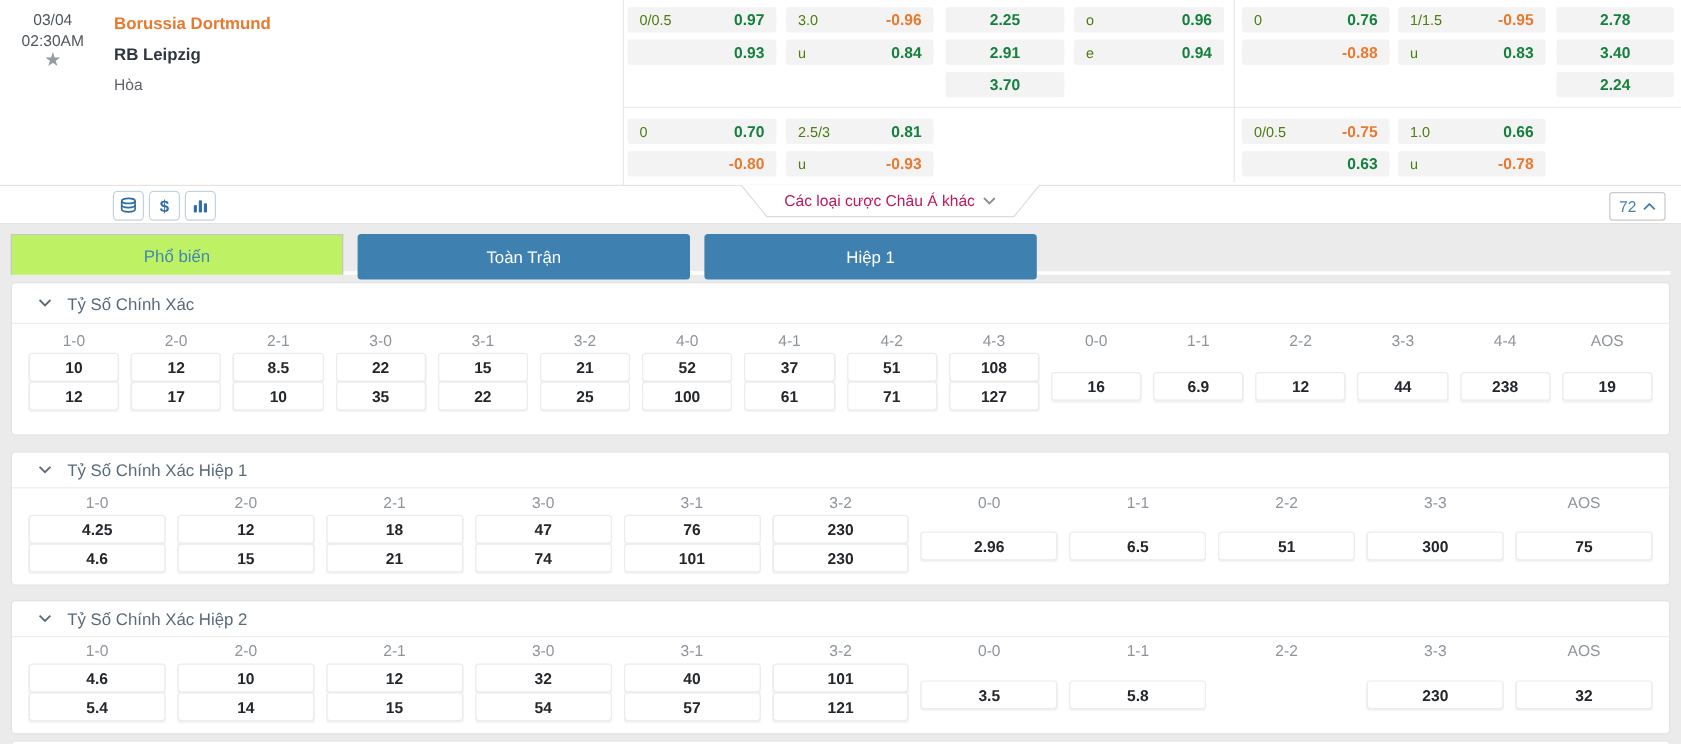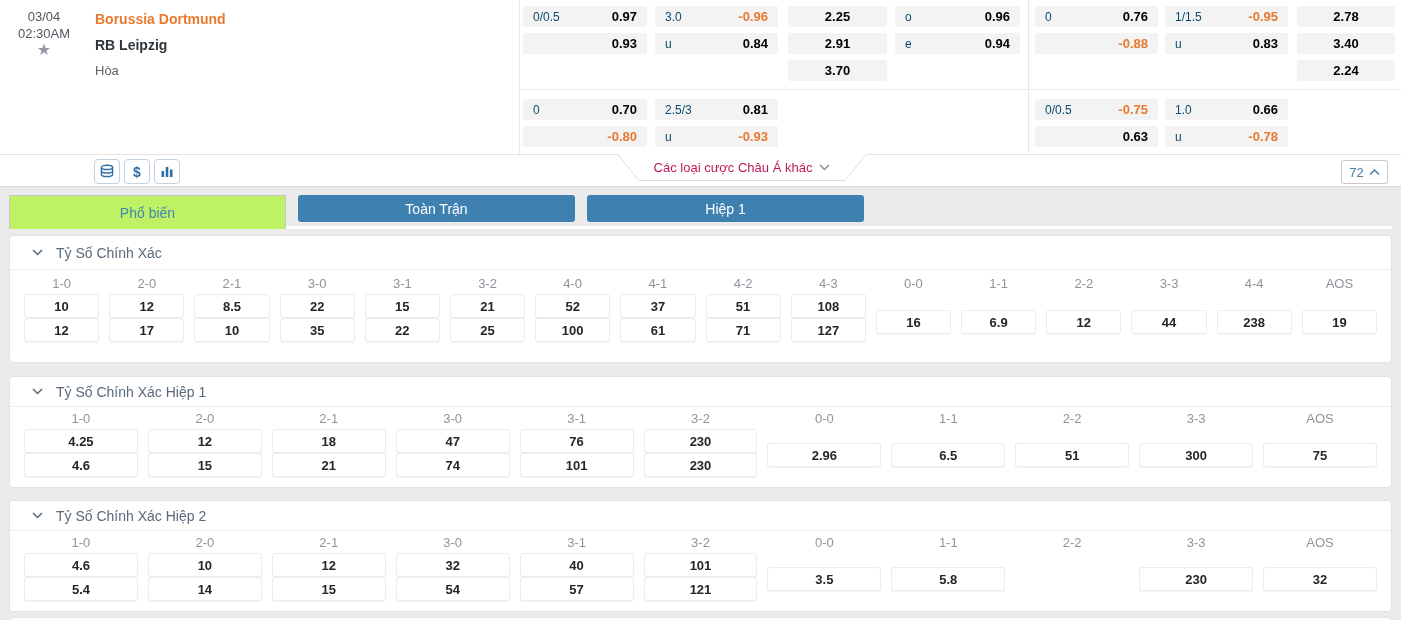--- a/index.html
+++ b/index.html
@@ -15,40 +15,40 @@
   .match-time { position:absolute; left:0; top:8px; width:88px; text-align:center; color:#4f565e; font-size:13px; line-height:17px; }
   .fav-star { position:absolute; left:0; top:40px; width:88px; text-align:center; color:#949aa2; font-size:16px; cursor:pointer; }
   .team-home { position:absolute; left:95px; top:11px; font-size:14px; font-weight:bold; color:#e8792e; }
   .team-away { position:absolute; left:95px; top:37px; font-size:14px; font-weight:bold; color:#2f3640; }
   .draw-label { position:absolute; left:95px; top:63px; font-size:13px; color:#5f6368; }
   .vline { position:absolute; left:519px; top:0; width:1px; height:154px; background:#e8e8e8; }
   
   .odds { position:absolute; left:520px; top:0; width:881px; height:154px; }
   .ocell { position:absolute; height:21px; background:#f3f3f3; border-radius:2px; display:flex; align-items:center; justify-content:space-between; padding:0 10px; font-size:13px; cursor:pointer; }
   .ocell.center { justify-content:center; }
-  .oline { color:#0c4a6e; font-size:12px; }
-  .ov { font-weight:bold; color:#000000; }
+  .oline { color:#4d7c0f; font-size:12px; }
+  .ov { font-weight:bold; color:#15803d; }
   .ov.neg { color:#e8792e; }
   .c1{left:3px;width:124px}.c2{left:135px;width:123px}.c3{left:268px;width:99px}.c4{left:375px;width:125px}
   .c5{left:515px;width:123px}.c6{left:645px;width:123px}.c7{left:777px;width:98px}
   .r1{top:6px}.r2{top:33px}.r3{top:60px}.r4{top:99px}.r5{top:126px}
   .odds-vline { position:absolute; left:508px; top:0; width:1px; height:152px; background:#e6e6e6; }
   .odds-hline { position:absolute; left:0; top:89px; width:881px; height:1px; background:#ececec; }
   .card-rule { position:absolute; left:0; top:154px; width:1401px; height:1px; background:#e3e3e3; }
   
   .quick-icons { position:absolute; left:94px; top:159px; display:flex; gap:4px; }
   .icon-btn { width:26px; height:25px; border:1px solid #c3d2e0; border-radius:4px; background:#fff; display:flex; align-items:center; justify-content:center; color:#2f6ea5; cursor:pointer; font-size:14px; font-weight:bold; }
   .more-bets { position:absolute; left:617px; top:154px; width:250px; height:28px; }
   .more-bets svg.shape { position:absolute; left:0; top:0; }
   .more-bets-label { position:relative; height:26px; display:flex; align-items:center; justify-content:center; gap:7px; color:#be185d; font-size:13px; cursor:pointer; }
   .count-btn { position:absolute; right:13px; top:160px; width:47px; height:24px; background:#fff; border:1px solid #c9c9c9; border-radius:3px; color:#4a7fa8; font-size:13px; display:flex; align-items:center; justify-content:center; gap:5px; cursor:pointer; }
   
   .tabs { position:absolute; left:0; top:195px; width:1401px; height:34px; }
   .tab-underline { position:absolute; left:9px; right:9px; top:31px; height:3px; background:#fff; }
-  .tab { position:absolute; top:0; width:277px; height:27px; display:flex; align-items:center; justify-content:center; font-size:14px; cursor:pointer; }
+  .tab { position:absolute; top:0; width:277px; height:38px; display:flex; align-items:center; justify-content:center; font-size:14px; cursor:pointer; }
   .tab.active { left:9px; height:34px; background:#bef264; border:1px solid #c6c6c6; border-bottom:none; color:#4286b4; z-index:2; }
   .tab.blue { background:#3e81b1; color:#fff; border-radius:3px; }
   .tab.t2 { left:298px; } .tab.t3 { left:587px; }
   
   .sections { position:absolute; left:9px; top:235px; width:1383px; }
   .section { background:#fff; border:1px solid #e2e2e2; border-radius:4px; margin-bottom:13px; }
   .section.compact { margin-bottom:12px; }
   .section.last { margin-bottom:5px; }
   .sec-header { height:34px; display:flex; align-items:center; gap:13px; padding-left:22px; border-bottom:1px solid #ededed; color:#5a6a7b; cursor:pointer; }
   .section.compact .sec-header { height:30px; }

